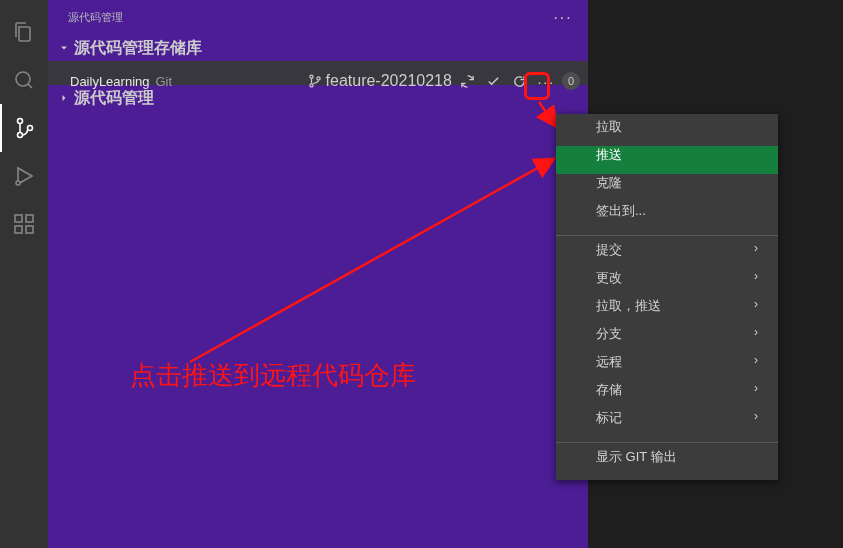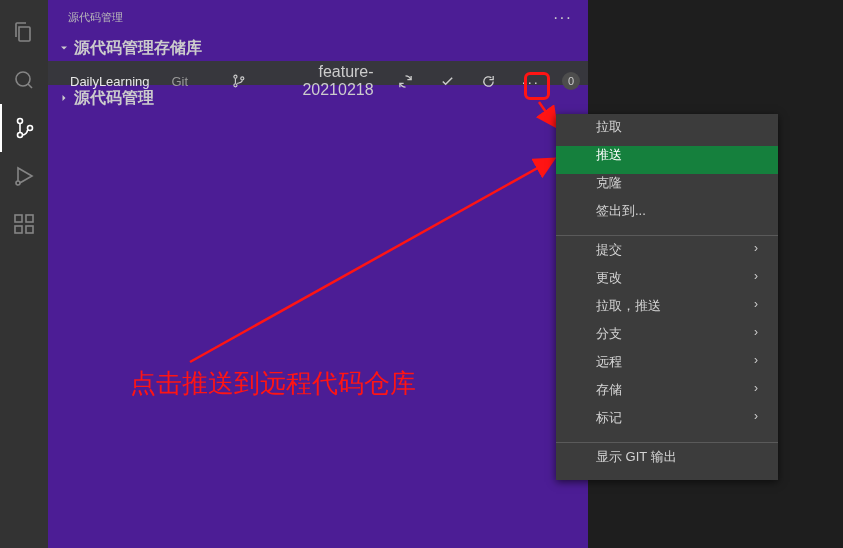--- a/index.html
+++ b/index.html
@@ -71,21 +71,21 @@
       color: #cccccc;
       margin-right: 2px;
     }
     .repo-row {
       height: 24px;
       background: #37373d;
       display: flex;
       align-items: center;
       padding: 16px 8px 0 22px;
       font-size: 13px;
-      gap: 22px;
+      gap: 6px;
     }
     .repo-name { color: #e8e8e8; }
     .repo-type { color: #9a9a9a; }
     .repo-spacer { flex: 1; }
     .branch-group {
       display: flex;
       align-items: center;
       gap: 4px;
       color: #cccccc;
       font-size: 16px;
@@ -152,21 +152,21 @@
     .submenu-arrow {
       font-size: 12px;
       color: #cccccc;
     }
     .annotation-text {
       position: absolute;
       color: #ff1414;
       font-size: 26px;
       font-weight: 400;
       left: 130px;
-      top: 366px;
+      top: 358px;
       white-space: nowrap;
     }
     .arrow-svg {
       position: absolute;
       left: 0; top: 0;
       pointer-events: none;
     }
     .editor-bg {
       position: absolute;
       left: 588px;

